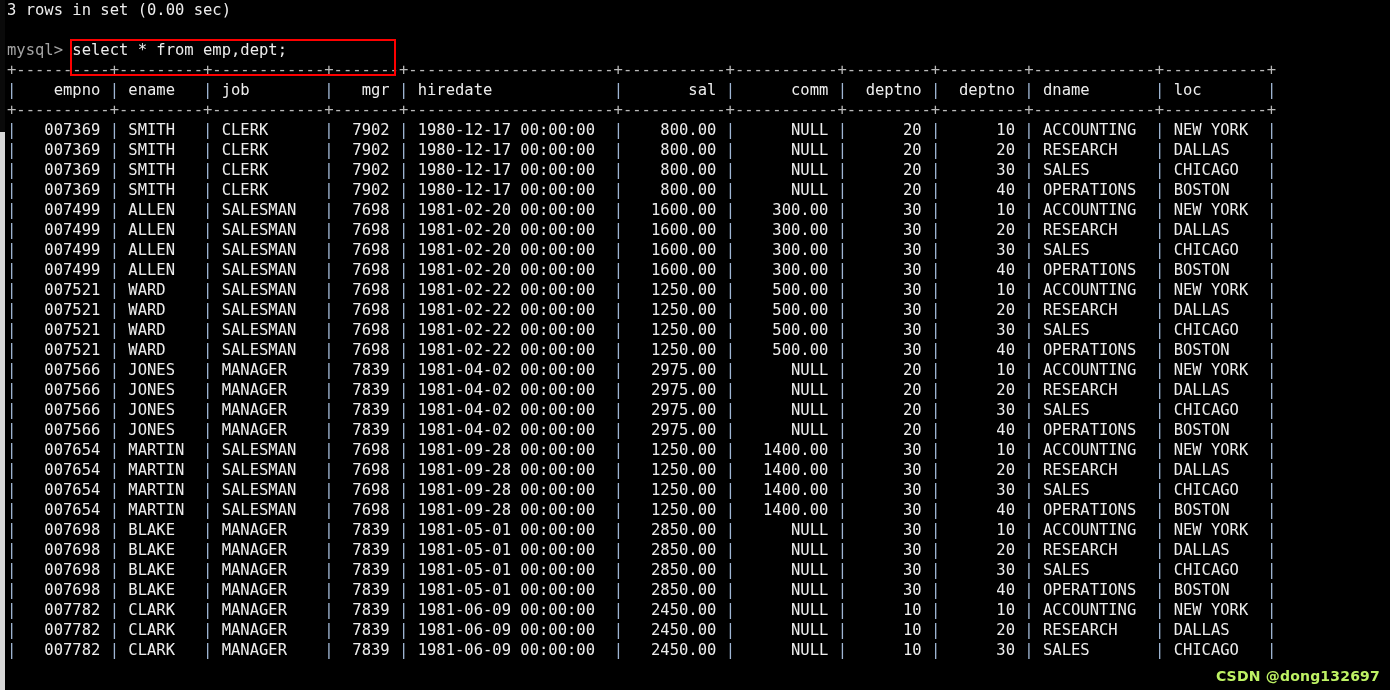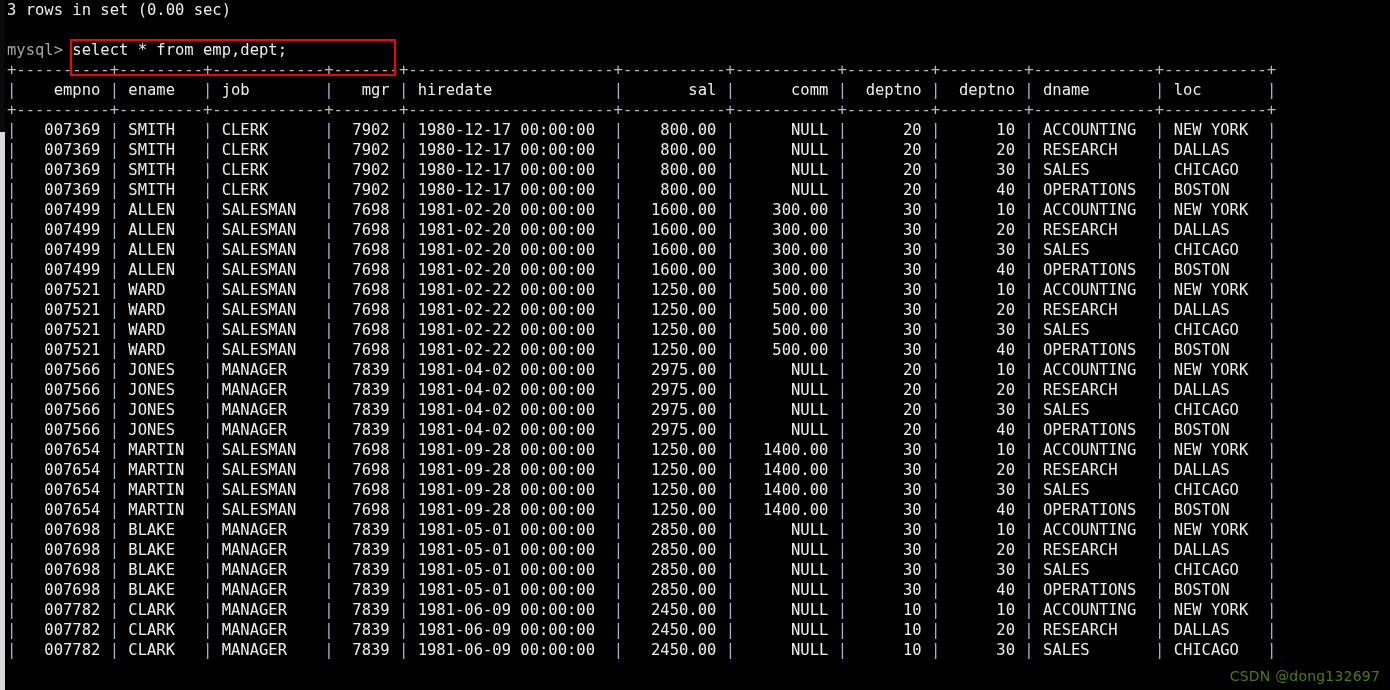--- a/index.html
+++ b/index.html
@@ -84,23 +84,24 @@
     pointer-events: none;
     background: transparent;
   }
   
   .watermark {
     position: absolute;
     right: 10px;
     bottom: 6px;
     font-family: "DejaVu Sans", "Liberation Sans", sans-serif;
     font-size: 14px;
-    color: #4d7c0f;
+    color: #bef264;
     z-index: 8;
     letter-spacing: 0.2px;
+    font-weight: bold;
   }
 </style>
 </head>
 <body>
 
 <div id="terminal">
 
   <div class="left-gutter"></div>
   <div class="left-gutter-dark"></div>
 

